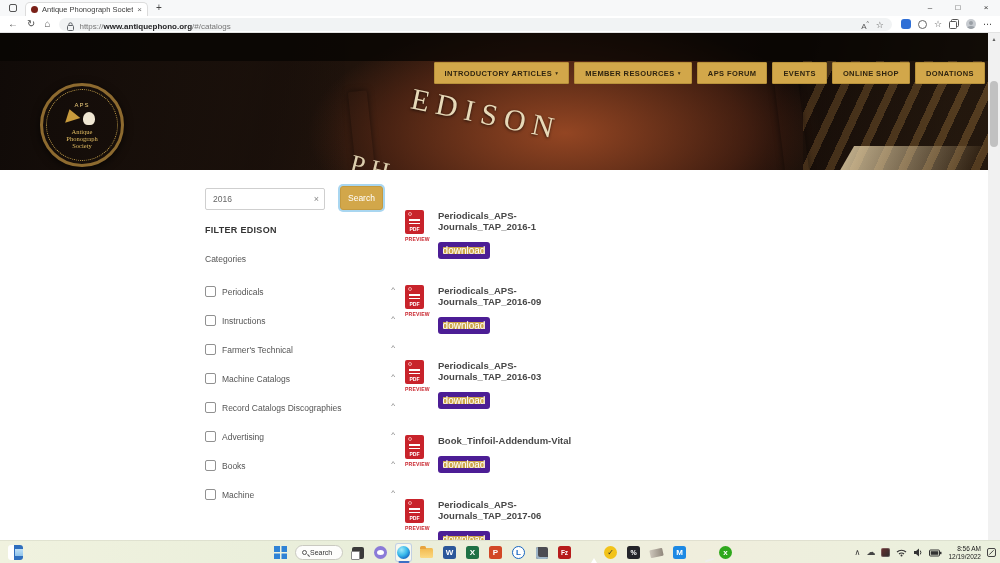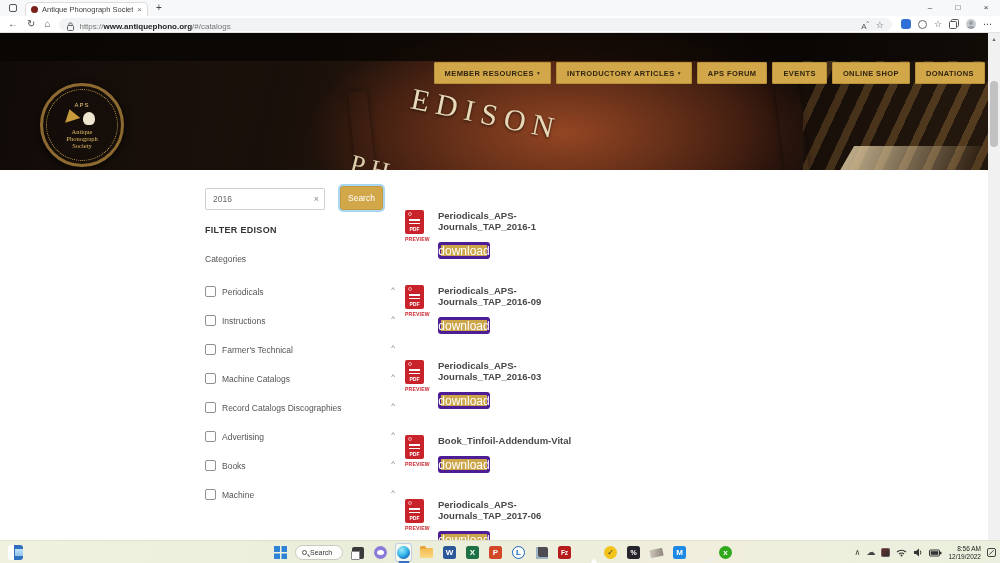--- a/index.html
+++ b/index.html
@@ -87,21 +87,21 @@
   .results{position:absolute;left:405px;top:40px;width:560px}
   .res-item{display:flex;margin-bottom:26px}
   .pdf-col{width:33px;flex:none}
   .pdficon{width:19px;height:24px;background:#c8232b;border-radius:2px;position:relative;overflow:hidden}
   .pdficon .seal{position:absolute;top:2px;left:3px;width:4px;height:4px;border:1px solid #f0a3a3;border-radius:50%}
   .pdficon .ln1,.pdficon .ln2{position:absolute;left:4px;right:4px;height:1.5px;background:#fff}
   .pdficon .ln1{top:9px}.pdficon .ln2{top:12.5px}
   .pdf-label{position:absolute;bottom:2px;left:0;right:0;text-align:center;font-size:6px;transform:scale(.85);color:#fff;font-weight:bold}
   .preview{font-size:6px;transform:scale(.85);transform-origin:left;color:#c8232b;font-weight:bold;margin-top:2px;letter-spacing:.2px}
   .res-title{font-size:9.5px;font-weight:bold;color:#474747;line-height:11px}
-  .dl-btn{margin-top:10px;width:52px;height:17px;background:#cda64b;border:3px solid #4c1d95;border-radius:3px;color:#fff;font-size:12px;display:flex;align-items:center;justify-content:center}
+  .dl-btn{margin-top:10px;width:52px;height:17px;background:#cda64b;border:5px solid #4c1d95;border-radius:3px;color:#fff;font-size:10px;display:flex;align-items:center;justify-content:center}
 
   
   .scrollbar{position:absolute;right:0;top:33px;width:12px;height:507px;background:#f1f1f1;z-index:40}
   .sb-up{position:absolute;top:3px;left:0;right:0;text-align:center;font-size:5px;color:#606060}
   .sb-thumb{position:absolute;top:48px;left:2px;width:8px;height:66px;background:#c1c1c1;border-radius:4px}
 
   
   .taskbar{position:absolute;left:0;top:540px;width:1000px;height:23px;background:linear-gradient(90deg,#f0f2df 0%,#e9eeda 35%,#f0eedd 70%,#eaf0dd 100%);border-top:1px solid rgba(0,0,0,.06);z-index:60}
   .widgets{position:absolute;left:8px;top:4px;width:15px;height:15px;border-radius:3px;background:
      linear-gradient(#fff,#fff) left/6px 15px no-repeat,
@@ -198,25 +198,25 @@
   <div class="column col-left"></div>
   <div class="column col-right"></div>
   <div class="bottom-light"></div>
   <div class="edison">EDISON</div>
   <div class="edison2">PH</div>
   <div class="hero-top-shade"></div>
 
 
   <div class="nav-row">
       <div class="nav-btn">
+        <span>INTRODUCTORY ARTICLES</span>
+        <span class="caret">▾</span>
+      </div>
+      <div class="nav-btn">
         <span>MEMBER RESOURCES</span>
-        <span class="caret">▾</span>
-      </div>
-      <div class="nav-btn">
-        <span>INTRODUCTORY ARTICLES</span>
         <span class="caret">▾</span>
       </div>
       <div class="nav-btn">
         <span>APS FORUM</span>
       </div>
       <div class="nav-btn">
         <span>EVENTS</span>
       </div>
       <div class="nav-btn">
         <span>ONLINE SHOP</span>

